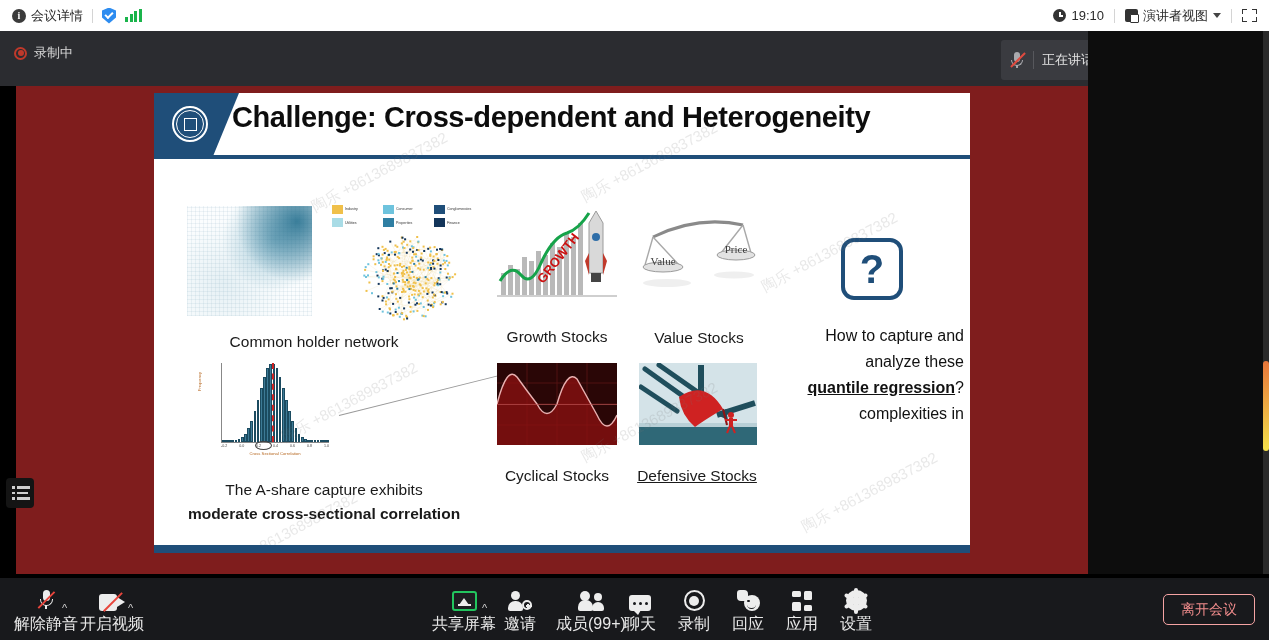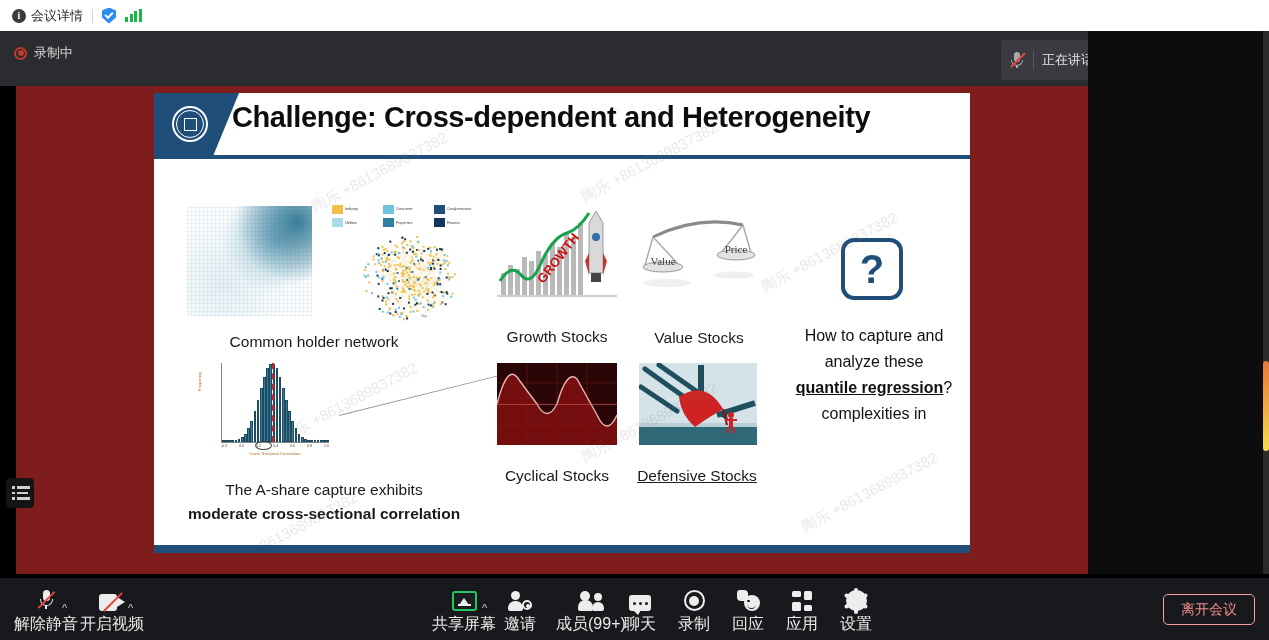--- a/index.html
+++ b/index.html
@@ -147,21 +147,21 @@
   .pic-def{left:485px;top:270px;width:118px;height:82px;}
   .cap-growth{left:338px;top:235px;width:130px;}
   .cap-value{left:480px;top:236px;width:130px;}
   .cap-cyc{left:338px;top:374px;width:130px;}
   .cap-def{left:478px;top:374px;width:130px;text-decoration:underline;}
 
   
   .qbox{position:absolute;left:687px;top:145px;width:62px;height:62px;border:4px solid #1f4e79;border-radius:13px;
     display:flex;align-items:center;justify-content:center;}
   .qbox span{font-size:40px;font-weight:bold;color:#1f4e79;line-height:1;font-family:"Liberation Sans",sans-serif;}
-  .qtext{position:absolute;left:630px;top:230px;width:180px;text-align:center;font-size:16px;line-height:26px;color:#111;}
+  .qtext{position:absolute;left:630px;top:230px;width:180px;text-align:right;font-size:16px;line-height:26px;color:#111;}
   .qtext b{font-weight:bold;text-decoration:underline;}
 
   .wm{position:absolute;color:rgba(120,120,120,0.17);font-size:15px;white-space:nowrap;
      transform:rotate(-28deg);pointer-events:none;font-family:"Liberation Sans",sans-serif;}
 
   .nextarrow{position:absolute;left:1076px;top:308px;width:22px;height:26px;color:#fff;font-size:21px;
      display:flex;align-items:center;justify-content:center;}
 
   
   .rightpanel{position:absolute;left:1088px;top:31px;width:181px;height:543px;background:#0d0d0d;}
@@ -274,20 +274,39 @@
         <span class="info-ico">i</span>
         <span>会议详情</span>
       </div>
       <span class="tb-sep"></span>
       <span class="shield"></span>
       <span class="bars">
           <i></i>
           <i></i>
           <i></i>
           <i></i>
+        </span>
+    </div>
+    <div class="tb-right">
+      <div class="tb-item">
+        <span class="clock-ico"></span>
+        <span>19:10</span>
+      </div>
+      <span class="tb-sep"></span>
+      <div class="tb-item">
+        <span class="view-ico"></span>
+        <span>演讲者视图</span>
+        <span class="caret-dn"></span>
+      </div>
+      <span class="tb-sep"></span>
+      <span class="fs-ico">
+          <span></span>
+          <span></span>
+          <span></span>
+          <span></span>
         </span>
     </div>
   </div>
 
   <div class="recbar"></div>
   <div class="rec-pill">
     <span class="rec-dot">
         <i></i>
       </span>
     <span>录制中</span>

